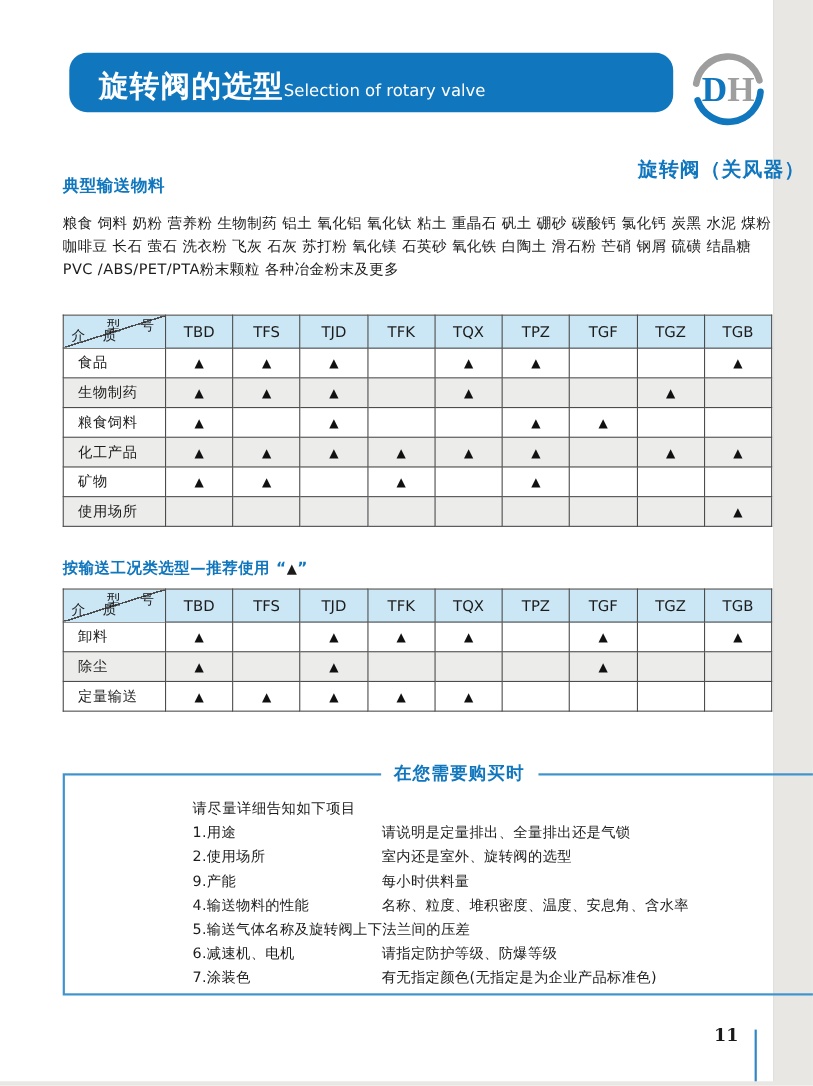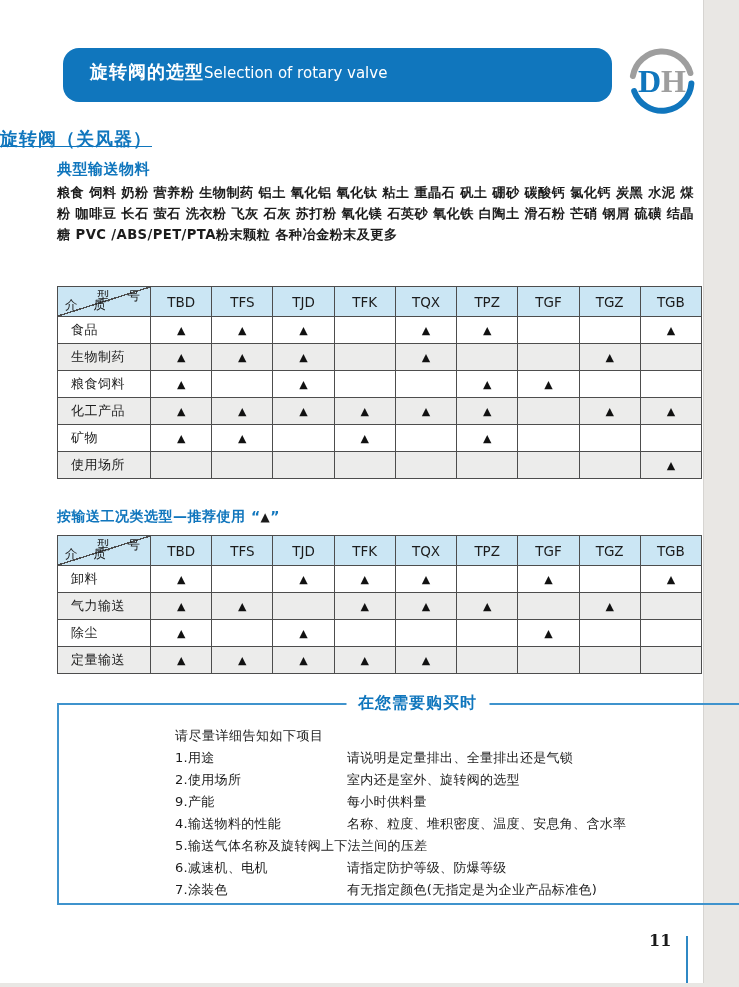--- a/index.html
+++ b/index.html
@@ -20,47 +20,45 @@
   .banner {
     position:absolute; left:63px; top:48px;
     width:549px; height:54px;
     background:#1076bd;
     border-radius:16px;
     display:flex; align-items:baseline;
     padding:12px 0 0 27px;
     color:#ffffff;
     white-space:nowrap;
   }
-  .banner .zh { font-size:18px; font-weight:bold; letter-spacing:1px; }
+  .banner .zh { font-size:27px; font-weight:bold; letter-spacing:1px; }
   .banner .en { font-size:15px; margin-left:0; }
   .logo { position:absolute; left:626px; top:45px; width:72px; height:72px; }
   
   .main-title {
-    position:absolute; left:0; top:127px; width:732px;
-    text-align:left;
+    position:absolute; left:0; top:142px; width:732px;
+    text-align:right;
     color:#1076bd; font-size:18px; font-weight:bold;
     letter-spacing:1px;
-    text-decoration:underline;
   }
   .section-heading {
     color:#1076bd; font-size:15px; font-weight:bold;
     letter-spacing:0.5px;
   }
   .table-heading {
     color:#1076bd; font-size:14px; font-weight:bold;
     letter-spacing:0.5px;
   }
   .table-heading .tri { color:#1a1a1a; font-size:12px; }
   
   .materials { position:absolute; left:57px; top:160px; width:646px; }
   .materials .body {
-    margin-top:3px;
+    margin-top:14px;
     font-size:13.2px; line-height:21px; color:#1c1c1c;
     letter-spacing:0.4px;
-    font-weight:bold;
   }
   
   .t1-heading { position:absolute; left:57px; top:258px; }
   .t2-heading { position:absolute; left:57px; top:508px; }
   table.matrix {
     position:absolute; left:57px;
     width:645px;
     border-collapse:collapse;
     table-layout:fixed;
     font-size:13px; color:#1c1c1c;
@@ -310,32 +308,20 @@
           <td class="mark"></td>
           <td class="mark">▲</td>
           <td class="mark">▲</td>
           <td class="mark">▲</td>
           <td class="mark"></td>
           <td class="mark">▲</td>
           <td class="mark"></td>
           <td class="mark">▲</td>
         </tr>
         <tr>
-          <td class="rowlabel">气力输送</td>
-          <td class="mark">▲</td>
-          <td class="mark">▲</td>
-          <td class="mark"></td>
-          <td class="mark">▲</td>
-          <td class="mark">▲</td>
-          <td class="mark">▲</td>
-          <td class="mark"></td>
-          <td class="mark">▲</td>
-          <td class="mark"></td>
-        </tr>
-        <tr>
           <td class="rowlabel">除尘</td>
           <td class="mark">▲</td>
           <td class="mark"></td>
           <td class="mark">▲</td>
           <td class="mark"></td>
           <td class="mark"></td>
           <td class="mark"></td>
           <td class="mark">▲</td>
           <td class="mark"></td>
           <td class="mark"></td>

